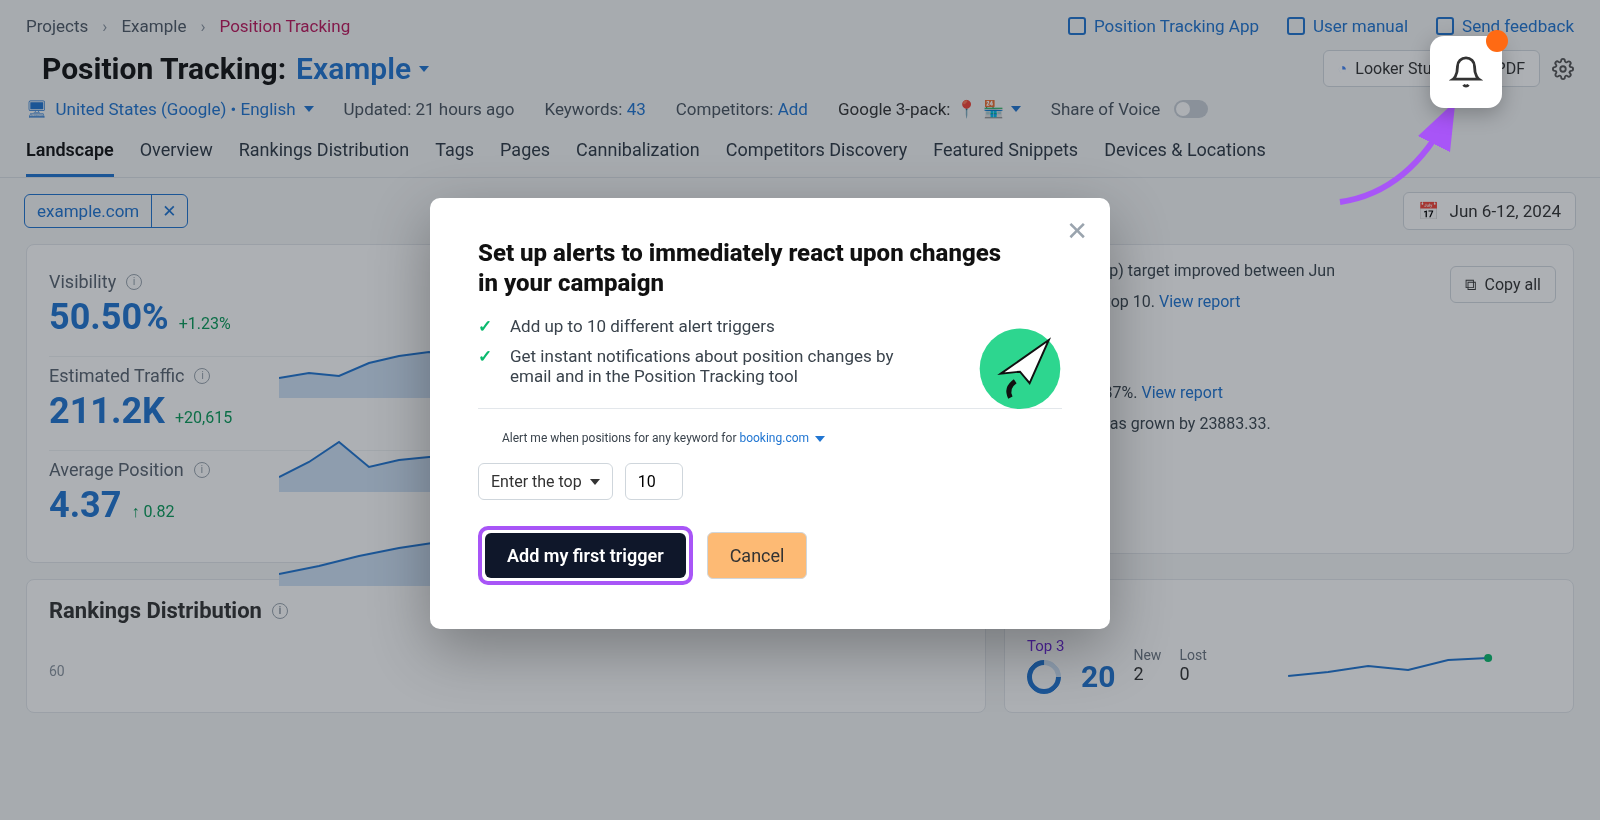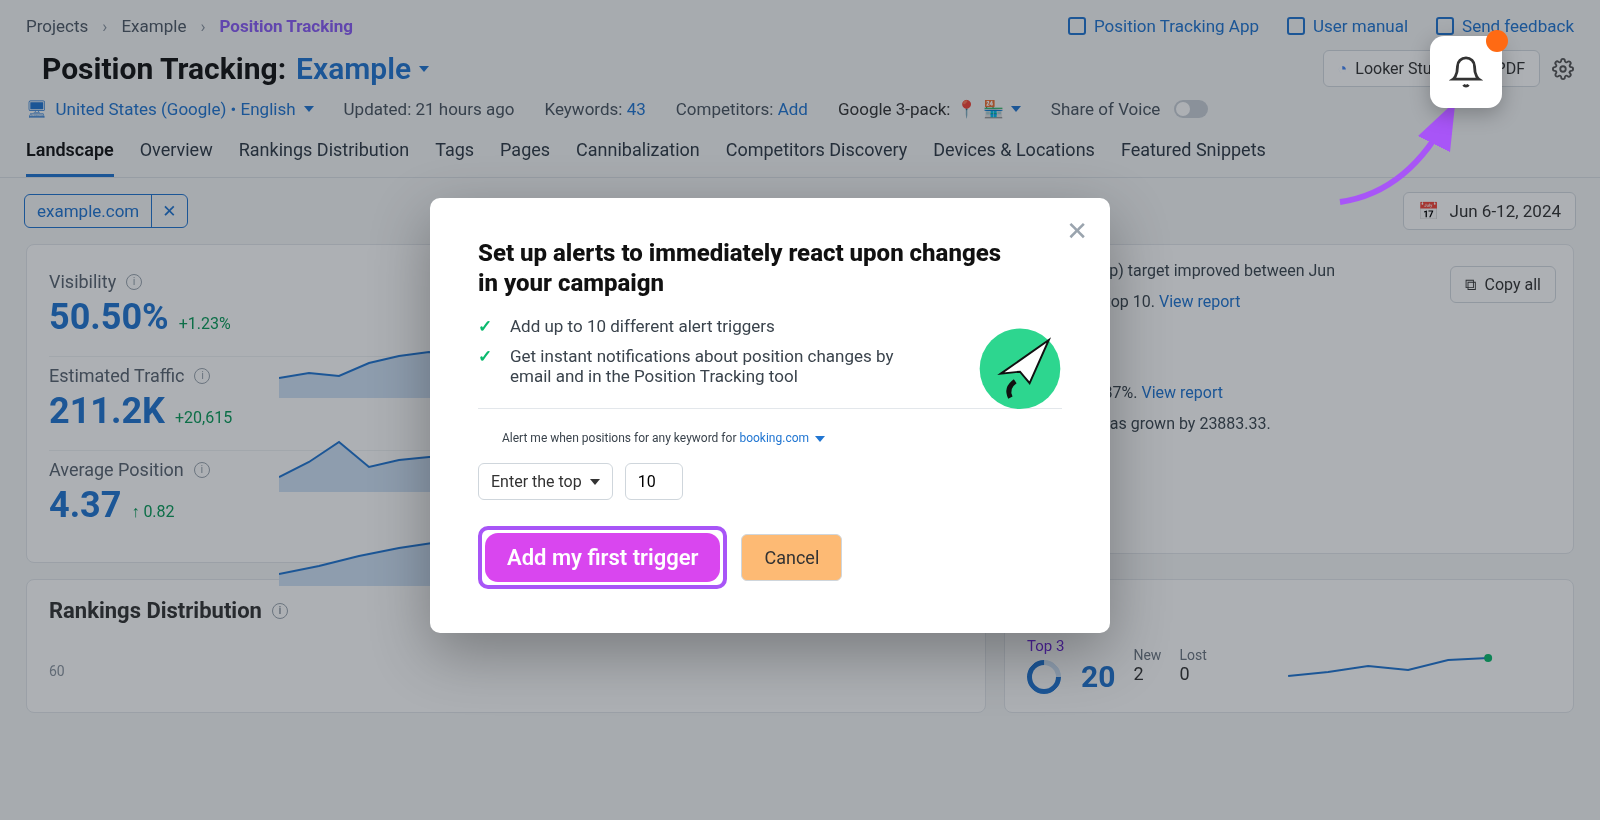--- a/index.html
+++ b/index.html
@@ -5,21 +5,21 @@
 * { box-sizing: border-box; margin: 0; padding: 0; font-family: -apple-system, BlinkMacSystemFont, "Segoe UI", Roboto, Arial, sans-serif; }
 body { width: 1600px; height: 820px; background: #f6f7f8; overflow: hidden; position: relative; color: #333; }
 
 
 .overlay-dim { position: absolute; inset: 0; background: rgba(20,30,40,0.35); z-index: 50; }
 
 
 .topbar { display:flex; justify-content:space-between; align-items:center; padding: 16px 26px 0 26px; }
 .crumbs { display:flex; align-items:center; gap:14px; font-size:17px; color:#4f5a66; }
 .crumbs .sep { color:#8a949f; }
-.crumbs .active { color:#8b5cf6; font-weight:700; }
+.crumbs .active { color:#be185d; font-weight:400; }
 .top-links { display:flex; align-items:center; gap:28px; font-size:17px; color:#2176d2; }
 .top-links .lk { display:flex; align-items:center; gap:8px; cursor:pointer; }
 .icon-stub { display:inline-block; width:18px; height:18px; border:2px solid currentColor; border-radius:3px; }
 
 
 .title-row { display:flex; align-items:center; justify-content:space-between; padding: 14px 26px 0 42px; }
 .title-left { display:flex; align-items:center; gap:10px; font-size:30px; font-weight:700; color:#111; }
 .title-left .proj { color:#2176d2; font-weight:600; display:flex; align-items:center; gap:8px; }
 .title-actions { display:flex; align-items:center; gap:12px; }
 .btn-chip { background:#fff; border:1px solid #d5dbe0; border-radius:6px; padding:8px 14px; font-size:16px; display:flex; align-items:center; gap:8px; color:#333; }
@@ -87,21 +87,21 @@
 .bullets li { display:flex; gap:14px; font-size:17px; color:#3a434c; margin-bottom:10px; max-width:440px; }
 .check { color:#0aba6e; font-weight:bold; flex:0 0 18px; }
 .modal-illus { position:absolute; right:42px; top:118px; width:96px; height:96px; }
 .modal hr { border:none; border-top:1px solid #e3e7eb; margin:8px 0 22px; }
 .alert-line { font-size:12px; color:#3a434c; margin-bottom:18px;margin-left:24px; }
 .alert-line .dom { color:#2176d2; }
 .alert-controls { display:flex; gap:12px; margin-bottom:26px; }
 .sel { border:1px solid #cfd6dc; border-radius:6px; padding:8px 12px; font-size:16px; background:#fff; display:flex; align-items:center; gap:8px; }
 .inp { border:1px solid #cfd6dc; border-radius:6px; padding:8px 12px; font-size:16px; width:58px; }
 .modal-actions { display:flex; gap:14px; align-items:center; }
-.btn-primary { background:#d946ef; color:#fff; border:none; border-radius:13px; padding:12px 22px; font-size:22px; font-weight:600; cursor:pointer; }
+.btn-primary { background:#0f172a; color:#fff; border:none; border-radius:6px; padding:12px 22px; font-size:18px; font-weight:600; cursor:pointer; }
 .primary-hl { border:4px solid #a855f7; border-radius:10px; padding:3px; display:inline-block; }
 .btn-sec { background:#fdba74; border:1px solid #cfd6dc; border-radius:6px; padding:12px 22px; font-size:18px; color:#333; cursor:pointer; }
 
 
 .bell-callout { position:absolute; z-index:120; right:98px; top:36px; width:72px; height:72px; background:#fff; border-radius:14px; box-shadow:0 6px 20px rgba(0,0,0,0.25); display:flex; align-items:center; justify-content:center; }
 .bell-dot { position:absolute; right:-6px; top:-6px; width:22px; height:22px; background:#ff6a13; border-radius:50%; }
 .arrow-svg { position:absolute; z-index:119; right:120px; top:92px; width:160px; height:120px; }
 
 .chev-down { display:inline-block; width:0; height:0; border-left:5px solid transparent; border-right:5px solid transparent; border-top:6px solid currentColor; vertical-align:middle; }
 </style>
@@ -175,22 +175,22 @@
 </div>
 
 <div class="tabs">
   <div class="tab active">Landscape</div>
   <div class="tab">Overview</div>
   <div class="tab">Rankings Distribution</div>
   <div class="tab">Tags</div>
   <div class="tab">Pages</div>
   <div class="tab">Cannibalization</div>
   <div class="tab">Competitors Discovery</div>
+  <div class="tab">Featured Snippets</div>
   <div class="tab">Devices &amp; Locations</div>
-  <div class="tab">Featured Snippets</div>
 </div>
 
 <div class="filter-row">
   <div class="domain-chip">
     <span class="txt">example.com</span>
     <span class="x">✕</span>
   </div>
   <div class="date-chip">
       <span>📅</span>
       <span>Jun 6-12, 2024</span>

